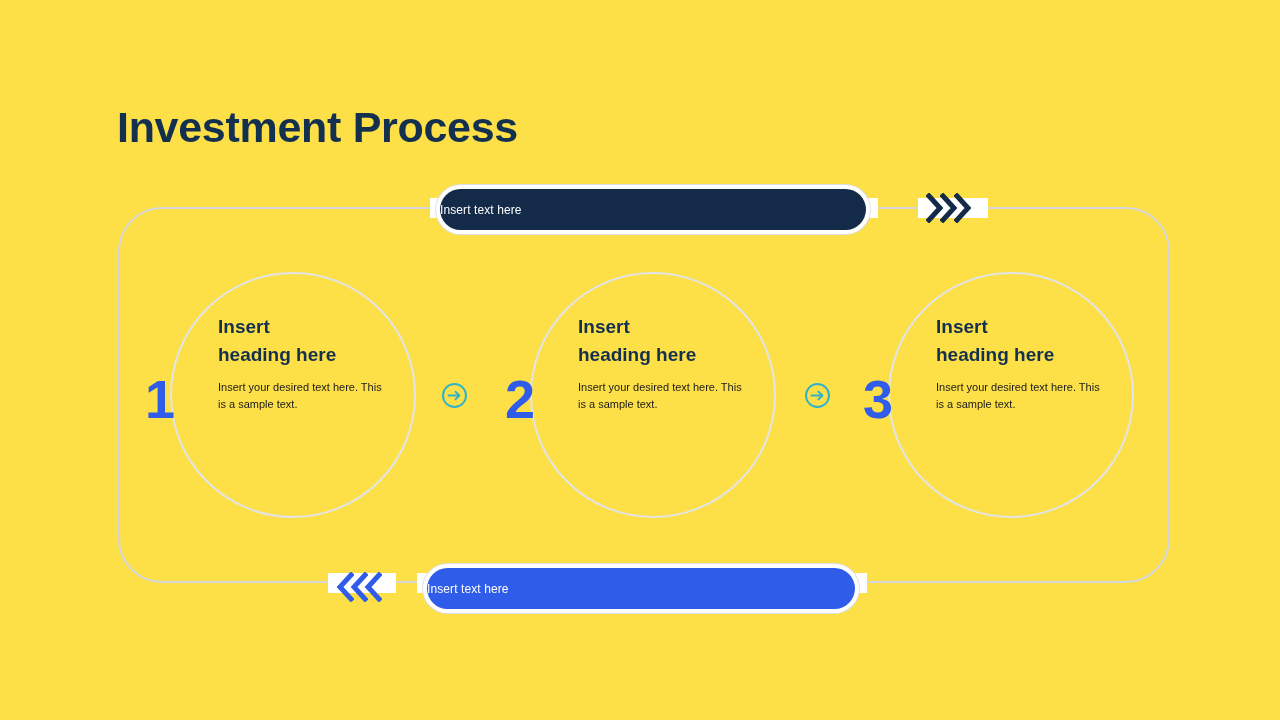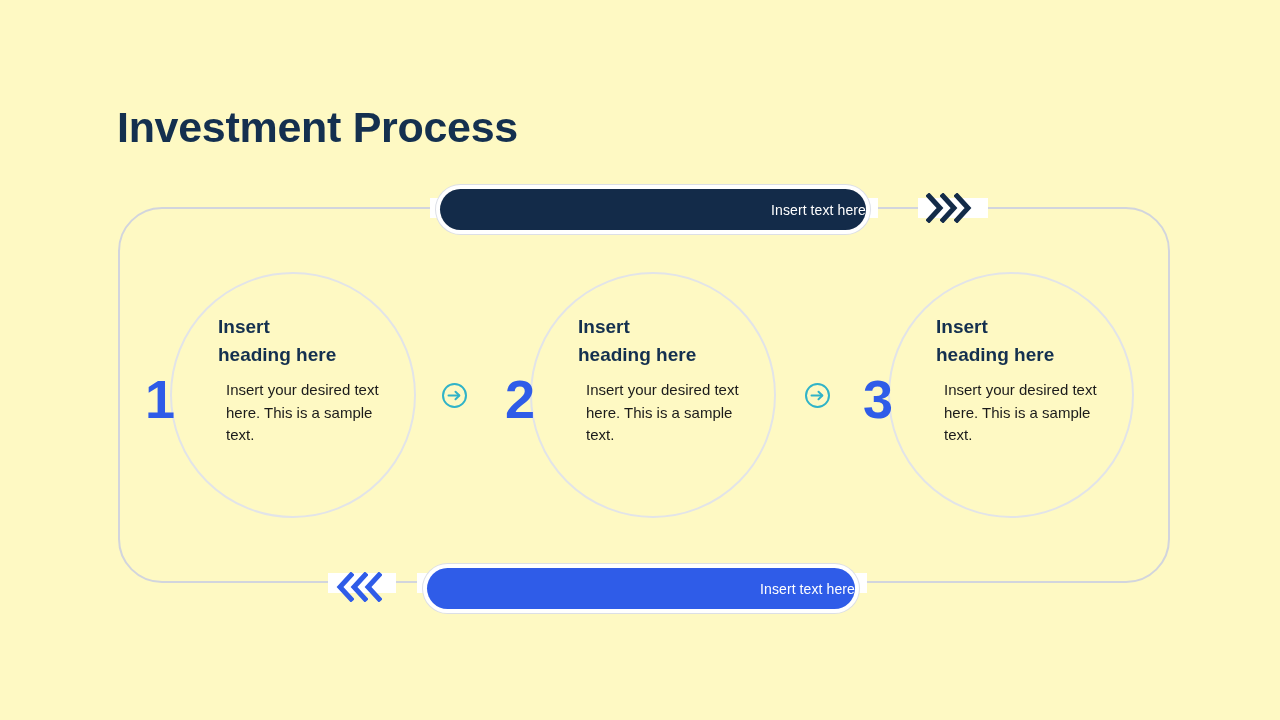--- a/index.html
+++ b/index.html
@@ -12,21 +12,21 @@
     height: 720px;
     position: relative;
     overflow: hidden;
     font-family: "Liberation Sans", sans-serif;
     -webkit-font-smoothing: antialiased;
   }
 
   .slide {
     position: absolute;
     inset: 0;
-    background: #fef9c3;
+    background: #fde047;
   }
 
   
   .page-title {
     position: absolute;
     left: 117px;
     top: 104px;
     font-size: 43px;
     font-weight: bold;
     color: #14304f;
@@ -54,24 +54,24 @@
   .gap-top-pill   { left: 430px;  top: 198px; width: 448px; height: 20px; }
   .gap-top-chev   { left: 918px;  top: 198px; width: 70px;  height: 20px; }
   .gap-bot-pill   { left: 417px;  top: 573px; width: 450px; height: 20px; }
   .gap-bot-chev   { left: 328px;  top: 573px; width: 68px;  height: 20px; }
 
   
   .pill {
     position: absolute;
     display: flex;
     align-items: center;
-    justify-content: flex-end;
+    justify-content: flex-start;
     border-radius: 999px;
     color: #ffffff;
-    font-size: 14px;
+    font-size: 12px;
     letter-spacing: 0.1px;
     box-shadow: 0 0 0 4px #ffffff, 0 0 0 5px #dcdfe6;
   }
   .pill-top {
     left: 440px;
     top: 189px;
     width: 426px;
     height: 41px;
     background: #132b49;
   }
@@ -138,24 +138,24 @@
     width: 172px;
   }
   .step-heading {
     font-size: 19px;
     font-weight: bold;
     color: #14304f;
     line-height: 1.48;
     margin: 0 0 10px 0;
   }
   .step-text {
-    font-size: 15px;
+    font-size: 11px;
     color: #1b1b1b;
     line-height: 1.5;
-    margin: 8px;
+    margin: 0;
   }
 
   
   .step-arrow {
     position: absolute;
     top: 382px;
     width: 27px;
     height: 27px;
   }
   .arrow-1 { left: 441px; }

